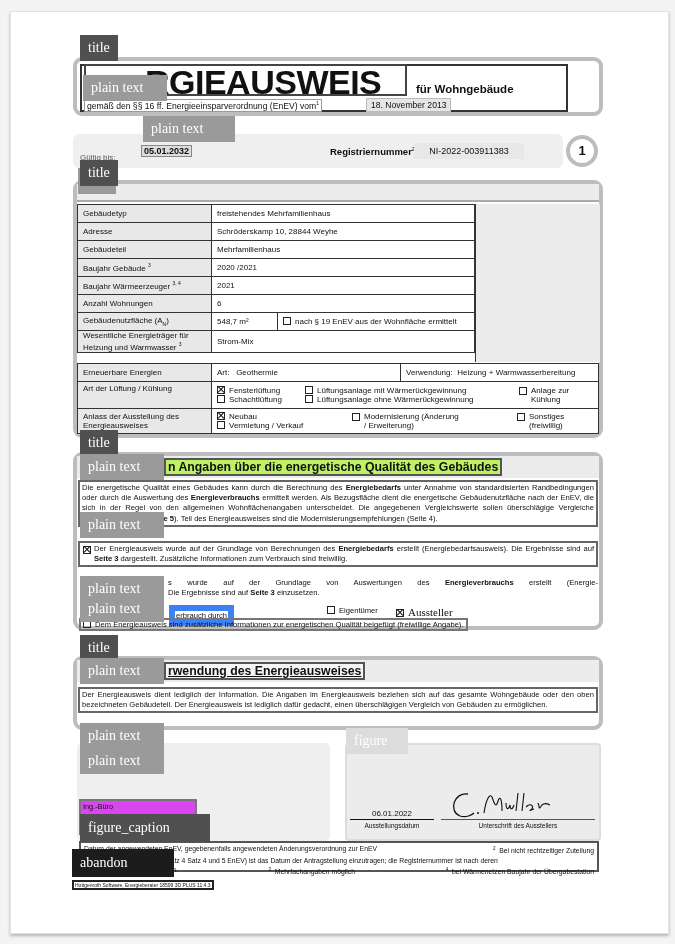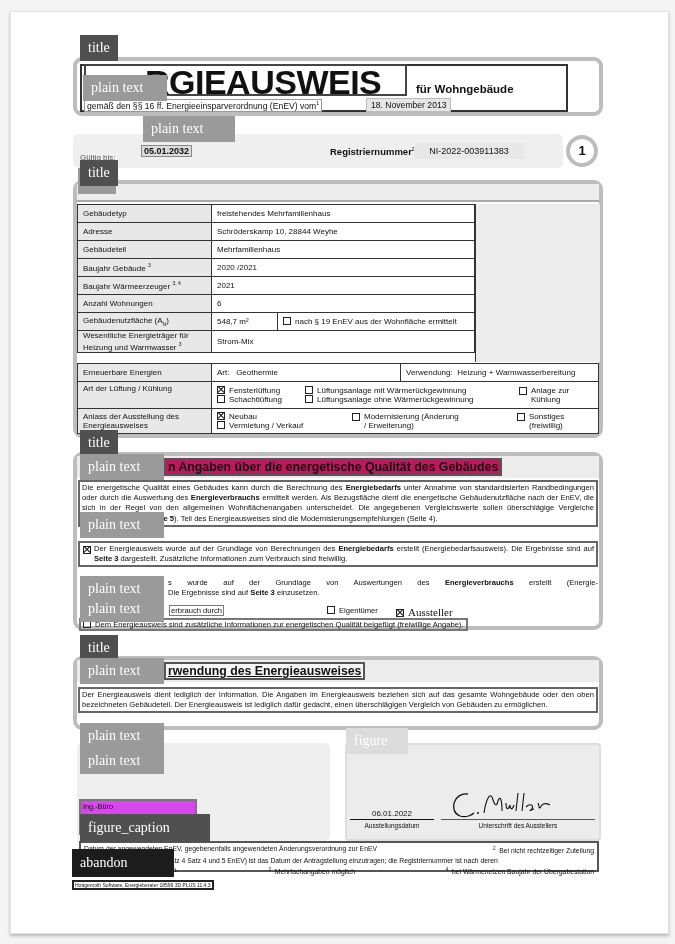--- a/index.html
+++ b/index.html
@@ -140,36 +140,36 @@
               <span>Sonstiges (freiwillig)</span>
             </div>
       </div>
     </td>
   </tr>
 </tbody>
   </table>
 
 <div class="card" style="left:73px;top:452px;width:530px;height:178px;"></div>
 <div class="abs" style="left:77px;top:456px;width:522px;height:22px;background:#ececec;"></div>
-<div class="abs" style="left:164px;top:458px;font-size:12.3px;font-weight:bold;border:2px solid #555;padding:0 2px;background:#be185d;">n Angaben über die energetische Qualität des Gebäudes</div>
+<div class="abs" style="left:164px;top:458px;font-size:12.3px;font-weight:bold;border:2px solid #555;padding:0 2px;background:#bef264;">n Angaben über die energetische Qualität des Gebäudes</div>
 
 <div class="abs just box" style="left:78px;top:480px;width:520px;padding:1px 2px;border-color:#666;">
   <span>Die energetische Qualität eines Gebäudes kann durch die Berechnung des </span><b>Energiebedarfs</b><span> unter Annahme von standardisierten Randbedingungen oder durch die Auswertung des </span><b>Energieverbrauchs</b><span> ermittelt werden. Als Bezugsfläche dient die energetische Gebäudenutzfläche nach der EnEV, die sich in der Regel von den allgemeinen Wohnflächenangaben unterscheidet. Die angegebenen Vergleichswerte sollen überschlägige Vergleiche ermöglichen (</span><b>siehe Seite 5</b><span>). Teil des Energieausweises sind die Modernisierungsempfehlungen (Seite 4).</span>
 </div>
 
 <div class="abs just box" style="left:78px;top:541px;width:520px;padding:1px 2px 1px 14px;border-color:#666;">
   <span class="cb x" style="position:absolute;left:3px;top:3px;"></span>
   <span>Der Energieausweis wurde auf der Grundlage von Berechnungen des </span><b>Energiebedarfs</b><span> erstellt (Energiebedarfsausweis). Die Ergebnisse sind auf </span><b>Seite 3</b><span> dargestellt. Zusätzliche Informationen zum Verbrauch sind freiwillig.</span>
 </div>
 
 <div class="abs just" style="left:168px;top:578px;width:430px;">
   <div style="text-align:justify;text-align-last:justify;"><span>s wurde auf der Grundlage von Auswertungen des </span><b>Energieverbrauchs</b><span> erstellt (Energie-</span></div>
   <div><span>Die Ergebnisse sind auf </span><b>Seite 3</b><span> einzusetzen.</span></div>
 </div>
-<div class="abs" style="left:169px;top:605px;font-size:7.6px;border:1px solid #3b82f6;padding:0 1px;">erbrauch durch</div>
+<div class="abs" style="left:169px;top:605px;font-size:7.6px;border:6px solid #3b82f6;padding:0 1px;">erbrauch durch</div>
 <div class="abs" style="left:327px;top:606px;font-size:7.6px;">
   <span class="cb"></span><span>Eigentümer</span>
 </div>
 <div class="abs" style="left:396px;top:606px;font-size:11px;font-family:Liberation Serif, serif;">
   <span class="cb x"></span><span>Aussteller</span>
 </div>
 <div class="abs" style="left:79px;top:618px;font-size:7.6px;border:2px solid #777;padding:0 2px;">
   <span class="cb"></span><span>Dem Energieausweis sind zusätzliche Informationen zur energetischen Qualität beigefügt (freiwillige Angabe).</span>
 </div>
 

